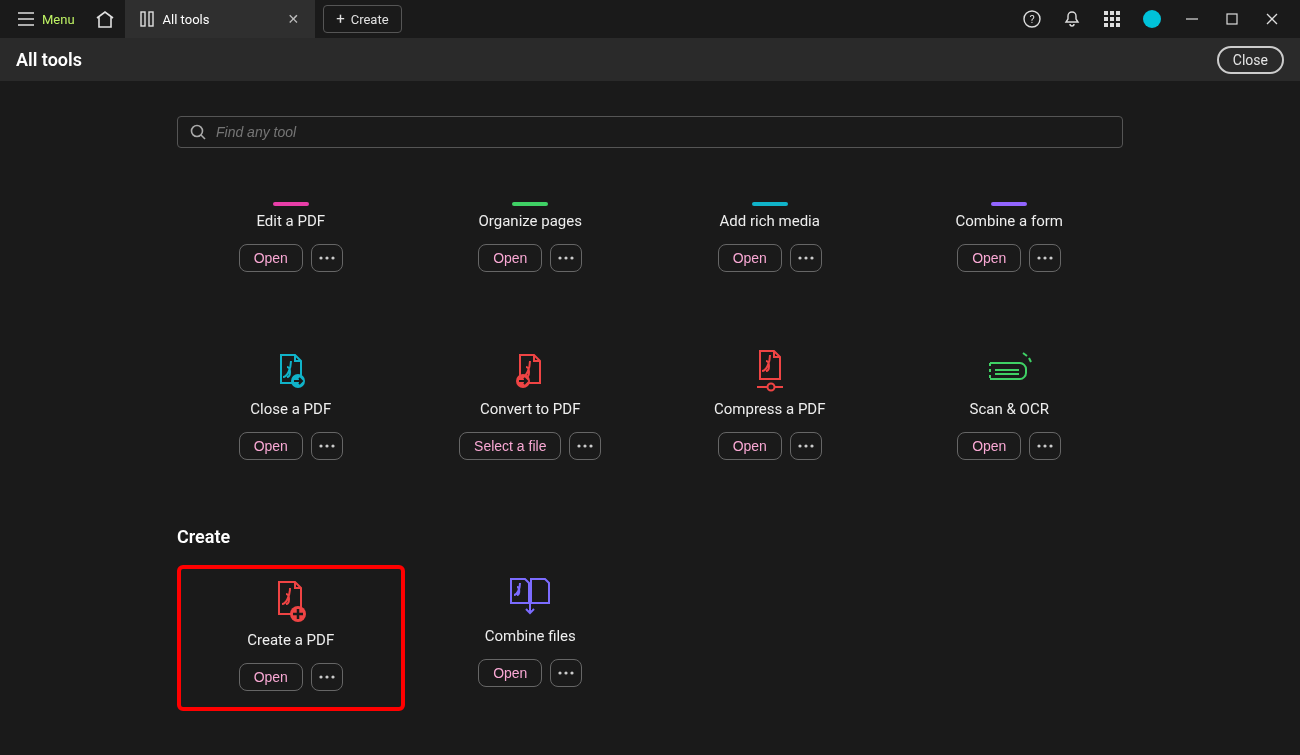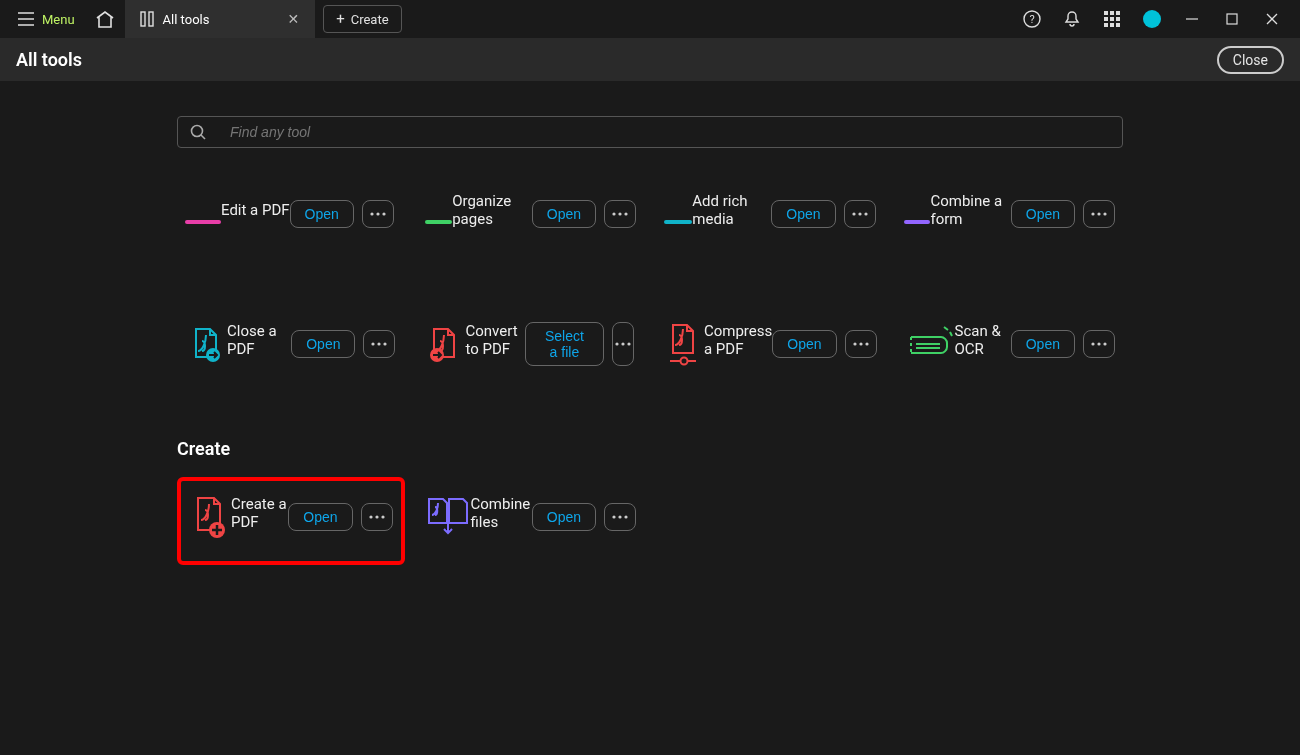--- a/index.html
+++ b/index.html
@@ -112,21 +112,21 @@
     background: #1a1a1a;
     padding-top: 34px;
   }
   .search-wrap {
     width: 946px;
     margin: 0 auto 30px;
   }
   .search {
     display: flex;
     align-items: center;
-    gap: 24px;
+    gap: 10px;
     border: 1px solid #555;
     border-radius: 4px;
     padding: 7px 12px;
     width: 100%;
   }
   .search input {
     background: transparent;
     border: none;
     outline: none;
     color: #e0e0e0;
@@ -145,21 +145,21 @@
     margin-bottom: 18px;
   }
   .card-grid {
     display: grid;
     grid-template-columns: repeat(4, 1fr);
     gap: 12px;
     margin-bottom: 50px;
   }
   .card {
     display: flex;
-    flex-direction: row;
+    flex-direction: column;
     align-items: center;
     padding: 8px 8px 16px;
     border-radius: 6px;
   }
   .card.highlighted {
     border: 4px solid #ff0000;
   }
   .card-icon {
     height: 48px;
     display: flex;
@@ -180,21 +180,21 @@
   .card-actions {
     display: flex;
     gap: 8px;
   }
   .btn {
     border: 1px solid #666;
     border-radius: 8px;
     background: transparent;
     padding: 5px 14px;
     font-size: 14px;
-    color: #0ea5e9;
+    color: #f9a8d4;
     cursor: pointer;
   }
   .btn-more {
     width: 32px;
     padding: 5px 0;
     display: flex;
     align-items: center;
     justify-content: center;
   }
   .underline-bit {

